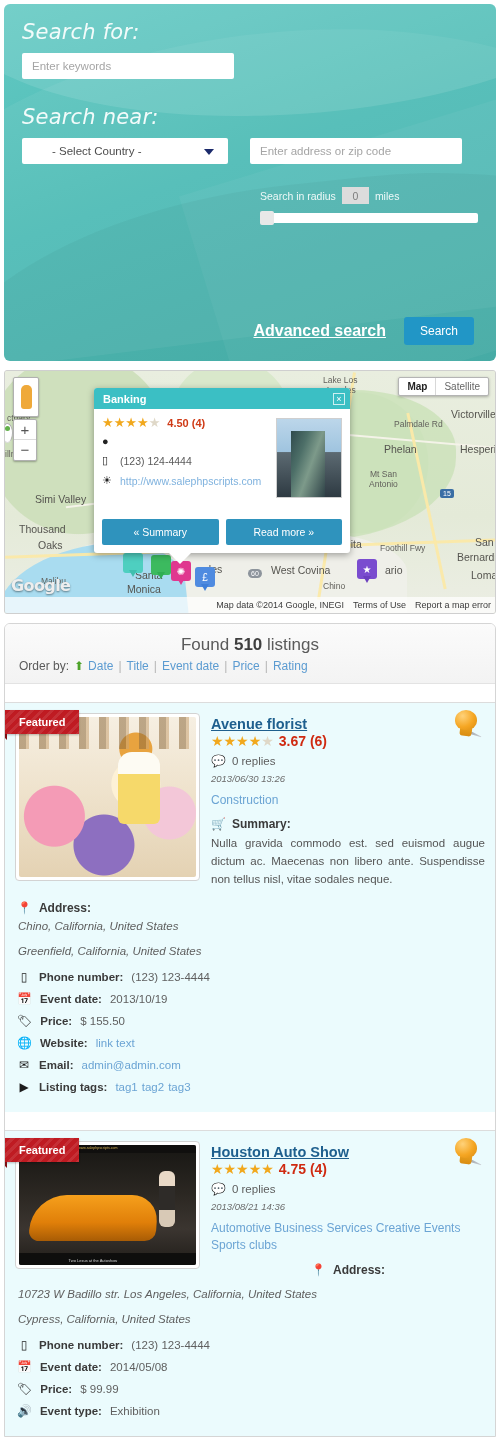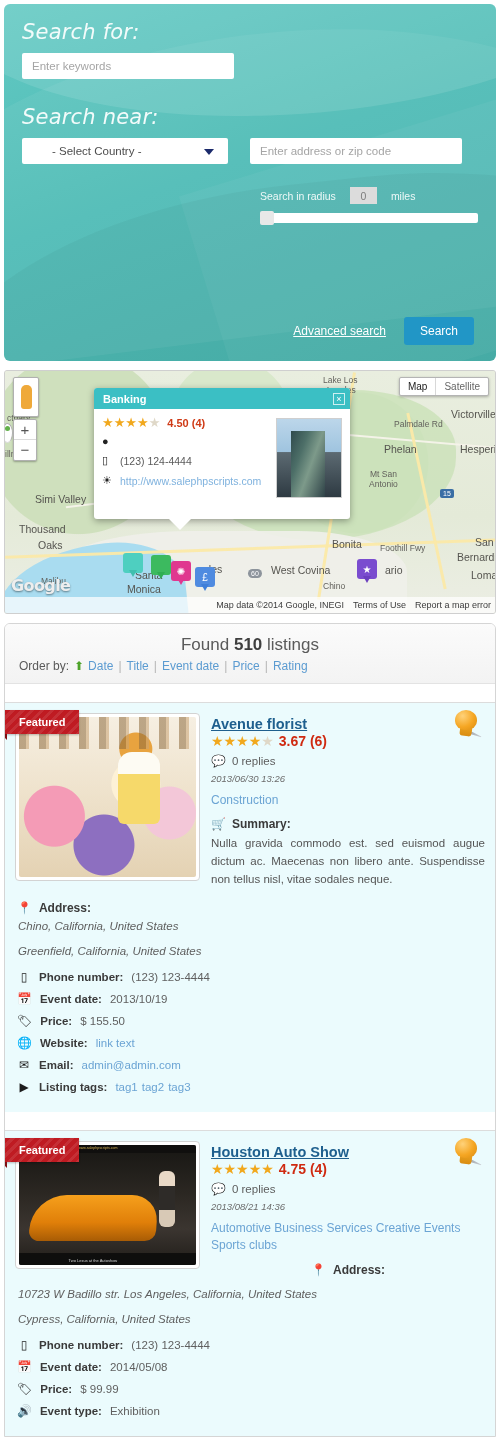--- a/index.html
+++ b/index.html
@@ -79,21 +79,21 @@
     background: #fff;
     border: none; border-radius: 2px;
     padding: 0 10px;
     font-size: 11.5px;
     color: #4d4d4d;
     font-family: "Liberation Sans", sans-serif;
   }
   .sp-input::placeholder { color: #a5a5a5; }
 
   .radius-wrap { position: absolute; left: 256px; top: 183px; width: 218px; }
-  .radius-line { display: flex; align-items: center; gap: 14px; }
+  .radius-line { display: flex; align-items: center; gap: 6px; }
   .radius-label { font-size: 10.5px; color: #eef9f8; }
   .radius-box {
     width: 27px; height: 17px;
     background: #dcdcdc;
     border: none;
     text-align: center;
     font-size: 10.5px;
     color: #7d7d7d;
     font-family: "Liberation Sans", sans-serif;
   }
@@ -110,21 +110,21 @@
     width: 14px; height: 14px;
     background: #e8e8e8;
     border-radius: 2px;
   }
 
   .sp-actions {
     position: absolute; right: 22px; bottom: 16px;
     display: flex; align-items: center; gap: 18px;
   }
   .adv-search {
-    font-size: 12px; font-weight: normal; color: #ffffff;
+    font-size: 16px; font-weight: bold; color: #ffffff;
   }
   .search-btn {
     background: #2196c6;
     color: #fff;
     border: none;
     font-size: 12px;
     padding: 7px 16px;
     border-radius: 3px;
     font-family: "Liberation Sans", sans-serif;
     cursor: pointer;
@@ -192,21 +192,21 @@
     border-radius: 2px;
     box-shadow: 0 1px 3px rgba(0,0,0,.28);
     overflow: hidden;
     z-index: 7;
   }
   .map-type-ctl div {
     font-size: 10px; padding: 3px 8px; color: #444;
     border-right: 1px solid #d8d8d8;
   }
   .map-type-ctl div:last-child { border-right: none; color: #666; }
-  .map-type-ctl div.active { font-weight: normal; color: #222; }
+  .map-type-ctl div.active { font-weight: bold; color: #222; }
 
   .pegman {
     position: absolute; left: 8px; top: 6px;
     width: 26px; height: 40px;
     background: #fff; border: 1px solid #b0b0b0;
     border-radius: 2px;
     box-shadow: 0 1px 2px rgba(0,0,0,.3);
     z-index: 7;
   }
   .pegman::after {
@@ -639,20 +639,24 @@
       </div>
       <div class="iw-line">
         <span class="iw-ico">▯</span>
         <span>(123) 124-4444</span>
       </div>
       <div class="iw-line">
         <span class="iw-ico">☀</span>
         <a href="#">http://www.salephpscripts.com</a>
       </div>
     </div>
+    <div class="iw-btns">
+      <div class="iw-btn">« Summary</div>
+      <div class="iw-btn">Read more »</div>
+    </div>
   </div>
 </div>
 
 <div class="results">
   <div class="res-head">
     <div class="found">
       <span>Found</span>
       <b>510</b>
       <span>listings</span>
     </div>

